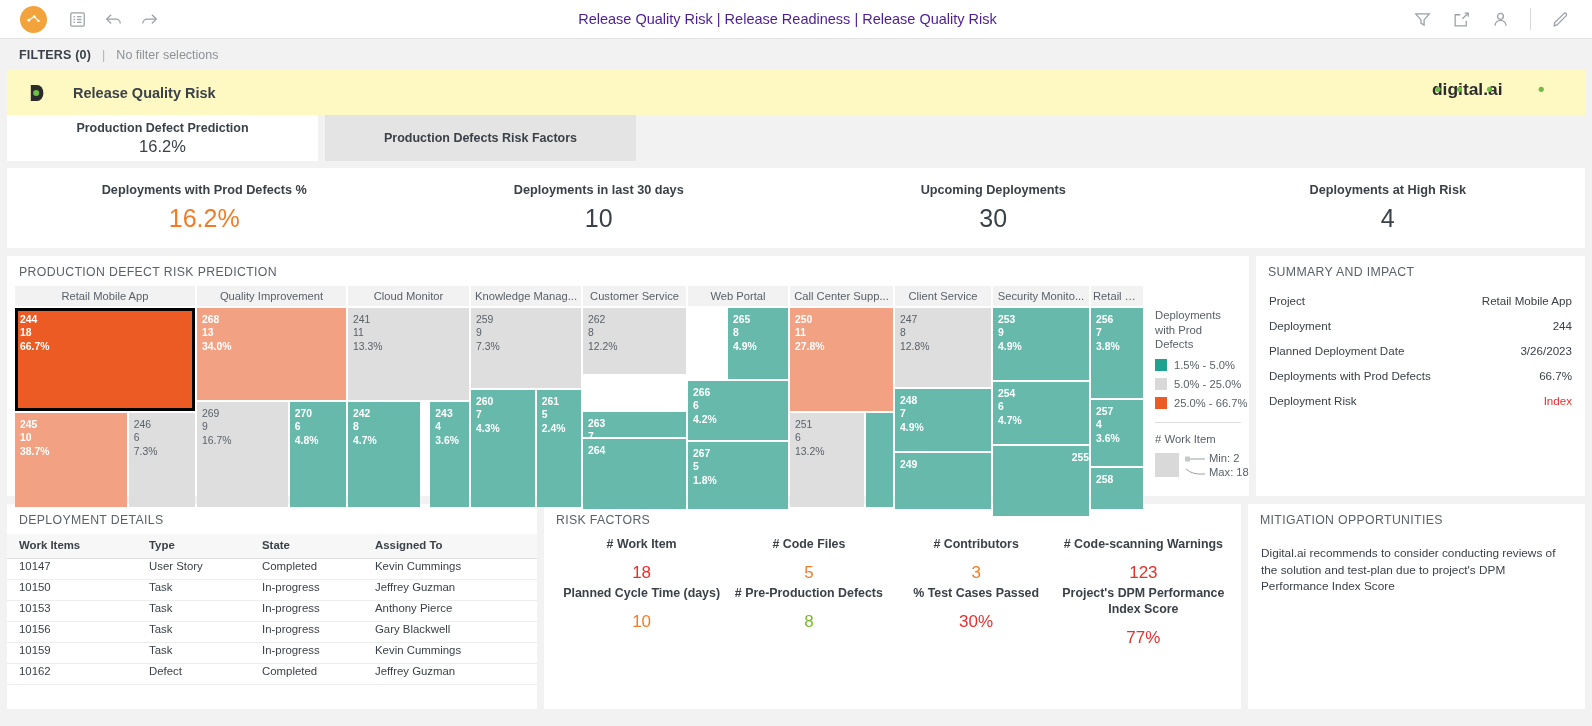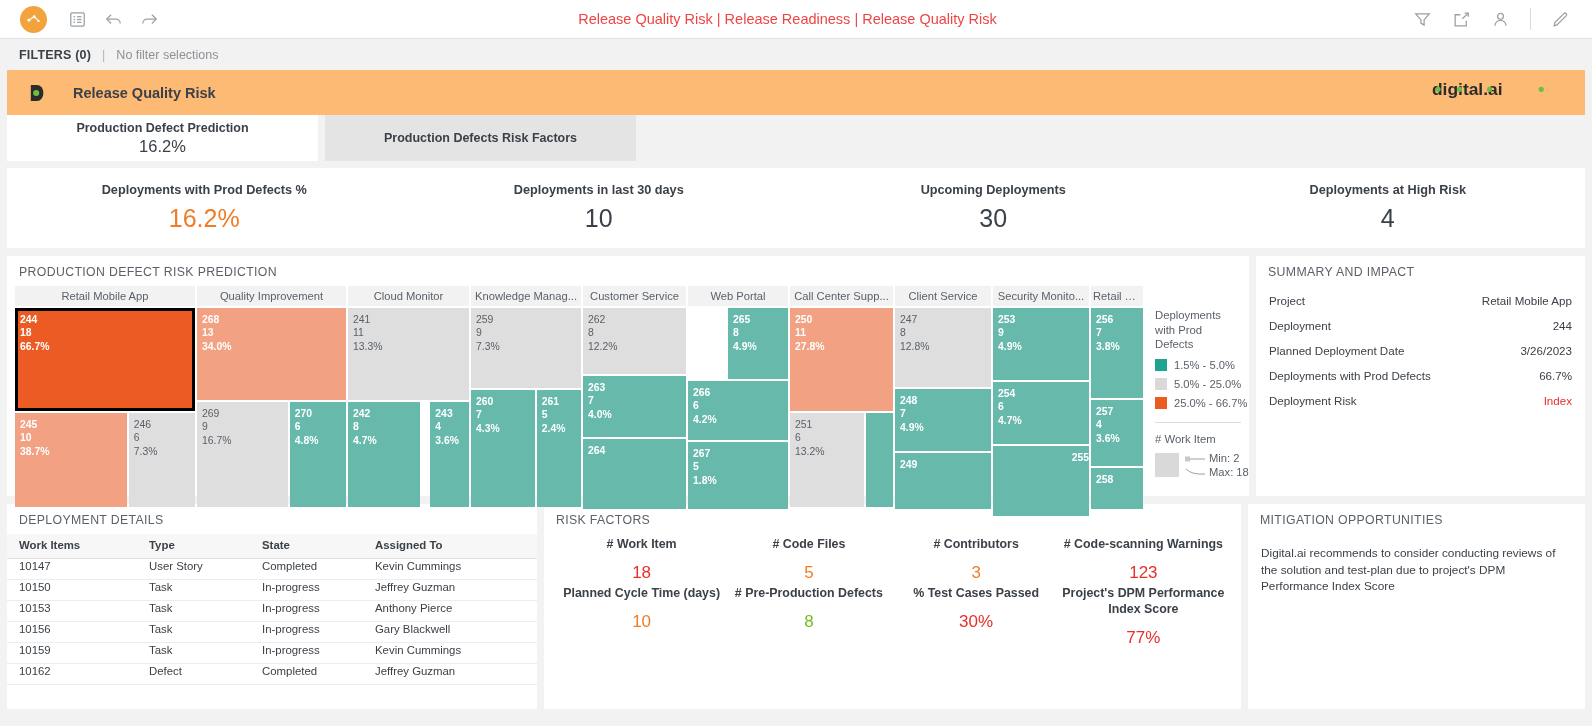--- a/index.html
+++ b/index.html
@@ -21,21 +21,21 @@
   .logo-dot {
     width: 27px; height: 27px; border-radius: 50%;
     background: #f2a33c; margin-left: 20px;
     display: flex; align-items: center; justify-content: center;
   }
   .appbar-icons-left { display: flex; align-items: center; gap: 17px; margin-left: 21px; }
   .ic { width: 19px; height: 19px; display: block; color: #9aa0a6; }
   .ic svg { width: 100%; height: 100%; display: block; }
   .appbar-title {
     position: absolute; left: 0; right: 17px; text-align: center;
-    font-size: 14.5px; color: #ef4444; pointer-events: none;
+    font-size: 14.5px; color: #4c1d95; pointer-events: none;
   }
   .appbar-icons-right {
     margin-left: auto; display: flex; align-items: center; gap: 20px;
     margin-right: 22px;
   }
   .vdiv { width: 1px; height: 22px; background: #d9d9d9; }
 
   
   .filterbar {
     height: 31px; background: #f2f2f2;
@@ -43,21 +43,21 @@
     font-size: 12.5px;
   }
   .filterbar .f-label { font-weight: bold; color: #3b4148; letter-spacing: .2px; }
   .filterbar .f-sep { color: #b4b4b4; margin: 0 11px; }
   .filterbar .f-none { color: #8d9297; }
 
   
   .sheet { padding: 0 7px; }
 
   .dash-head {
-    background: #fdba74; height: 45px;
+    background: #fef9c3; height: 45px;
     display: flex; align-items: center; position: relative;
   }
   .d-mark { margin-left: 22px; width: 18px; height: 20px; }
   .dash-title {
     margin-left: 26px; font-size: 14.5px; font-weight: bold; color: #3b4148;
   }
   .brand { position: absolute; right: 8px; top: 8px; height: 22px; }
 
   
   .tabs { display: flex; height: 46px; gap: 7px; }
@@ -390,21 +390,21 @@
               <div class="tm-colhead">Customer Service</div>
               <div class="tm-cells">
                 <div class="tm-rowgrp" style="height: 66px;">
                   <div class="tm-cell grey" style="width: 103px;">
                     <div>262</div>
                     <div>8</div>
                     <div>12.2%</div>
                   </div>
                 </div>
                 <div class="tm-rowgrp" style="height: 61px;">
-                  <div class="tm-cell teal" style="width: 103px;">
+                  <div class="tm-cell teal" style="width: 103px; margin-top: 36px;">
                     <div>263</div>
                     <div>7</div>
                     <div>4.0%</div>
                   </div>
                 </div>
                 <div class="tm-rowgrp" style="height: 70px;">
                   <div class="tm-cell teal" style="width: 103px;">
                     <div>264</div>
                   </div>
                 </div>

